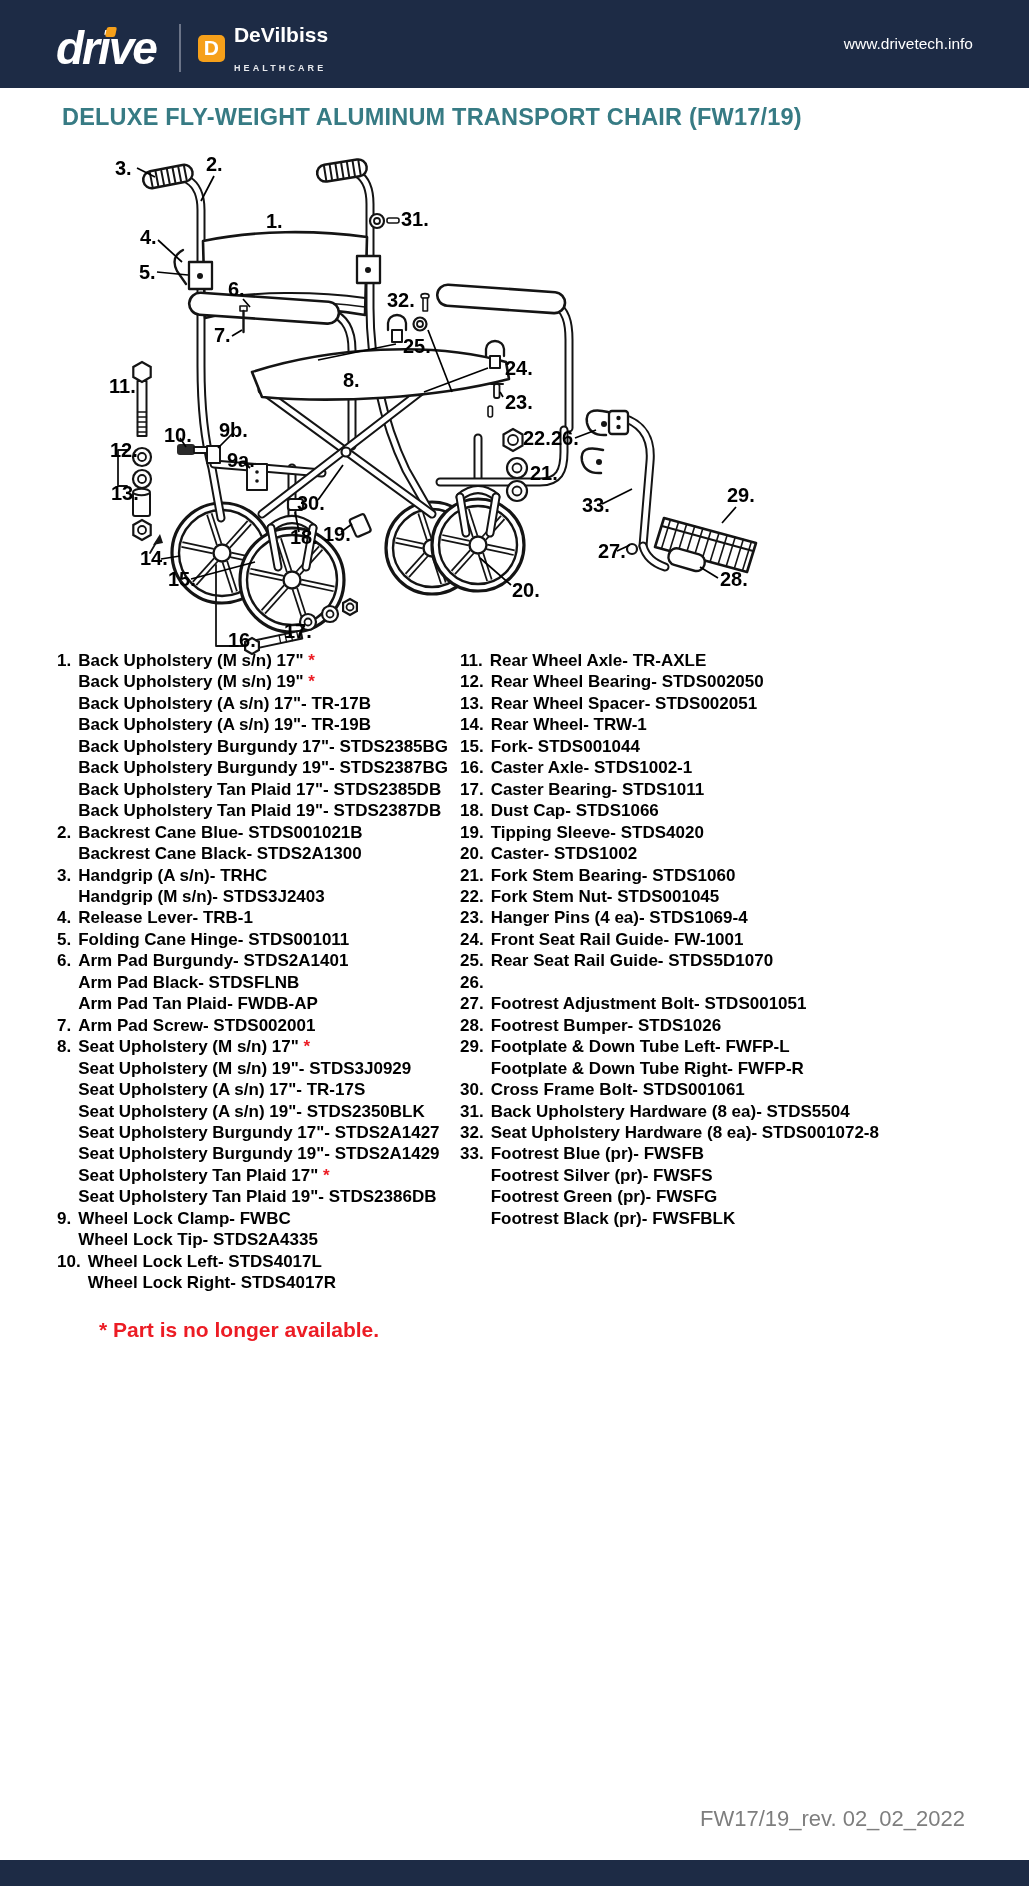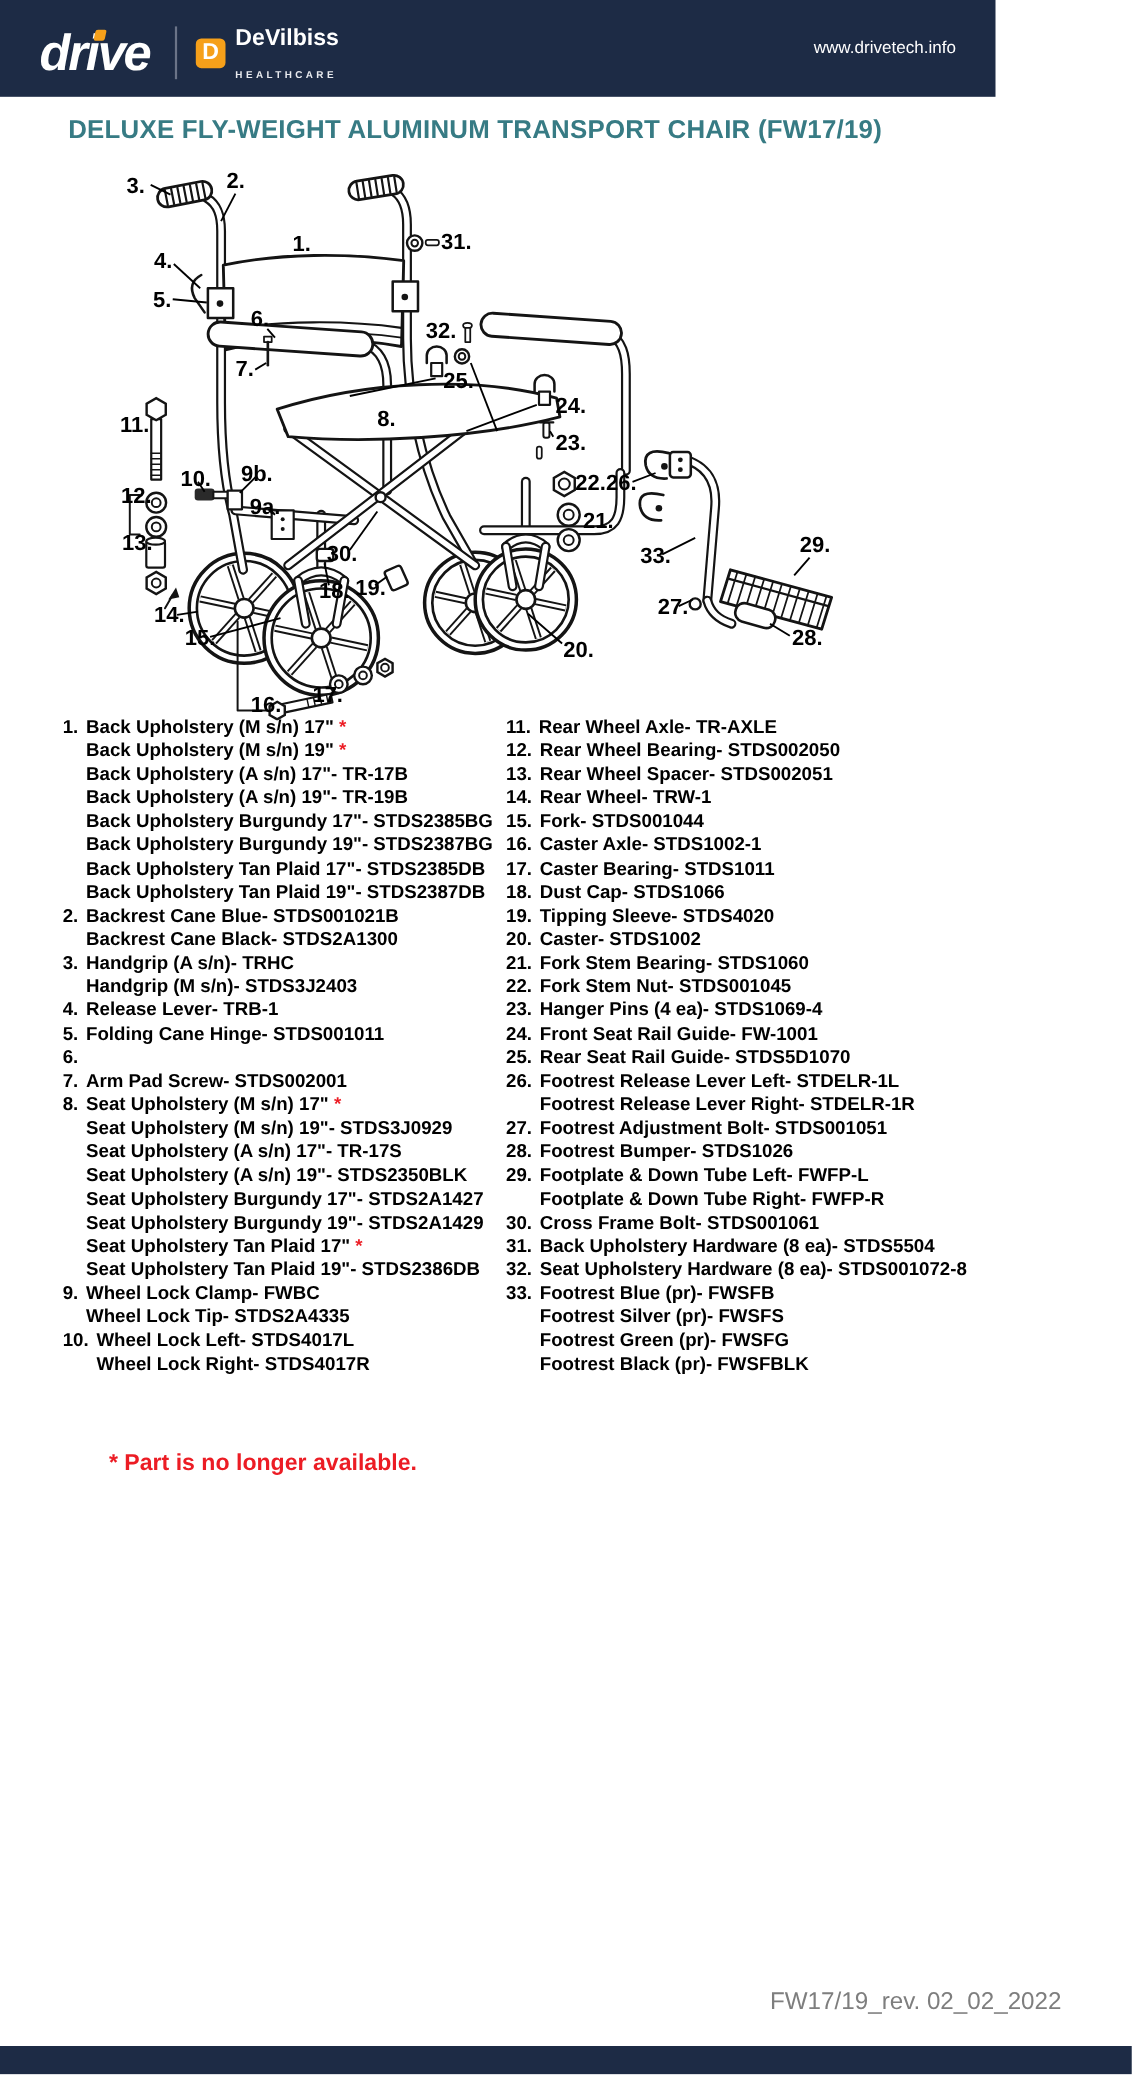--- a/index.html
+++ b/index.html
@@ -1,22 +1,22 @@
 <!DOCTYPE html>
 <html><head>
 <meta charset="utf-8">
 <style>
   html,body{margin:0;padding:0;background:#fff;}
   .page{position:relative;width:1029px;height:1886px;background:#fff;overflow:hidden;
         font-family:"Liberation Sans",sans-serif;color:#000;}
 
   
-  .topbar{position:absolute;top:0;left:0;width:905px;height:88px;background:#1d2b45;
+  .topbar{position:absolute;top:0;left:0;width:1029px;height:88px;background:#1d2b45;
           display:flex;align-items:center;justify-content:space-between;
-          padding:0 36px;box-sizing:border-box;}
+          padding:0 56px;box-sizing:border-box;}
   .brand{display:flex;align-items:center;gap:17px;margin-top:8px;}
   .drive-logo{position:relative;color:#fff;font-size:46px;font-weight:bold;font-style:italic;
               letter-spacing:-2px;line-height:1;padding-right:6px;}
   .drive-dot{position:absolute;left:50px;top:2px;width:10px;height:10px;background:#f6a01a;
              border-radius:2px;transform:skewX(-12deg);}
   .logo-divider{width:2px;height:48px;background:#6b7488;}
   .devilbiss{display:flex;align-items:center;gap:9px;}
   .d-icon{width:27px;height:27px;background:#f6a01a;border-radius:5px;color:#fff;
           font-weight:bold;font-size:21px;display:flex;align-items:center;justify-content:center;
           font-family:"Liberation Sans",sans-serif;}
@@ -497,20 +497,25 @@
           </div>
         </div>
         <div class="part-item">
           <span class="part-num">5.</span>
           <div class="part-lines">
             <div class="part-line">Folding Cane Hinge- STDS001011</div>
           </div>
         </div>
         <div class="part-item">
           <span class="part-num">6.</span>
+          <div class="part-lines">
+            <div class="part-line">Arm Pad Burgundy- STDS2A1401</div>
+            <div class="part-line">Arm Pad Black- STDSFLNB</div>
+            <div class="part-line">Arm Pad Tan Plaid- FWDB-AP</div>
+          </div>
         </div>
         <div class="part-item">
           <span class="part-num">7.</span>
           <div class="part-lines">
             <div class="part-line">Arm Pad Screw- STDS002001</div>
           </div>
         </div>
         <div class="part-item">
           <span class="part-num">8.</span>
           <div class="part-lines">
@@ -625,24 +630,20 @@
           </div>
         </div>
         <div class="part-item">
           <span class="part-num">25.</span>
           <div class="part-lines">
             <div class="part-line">Rear Seat Rail Guide- STDS5D1070</div>
           </div>
         </div>
         <div class="part-item">
           <span class="part-num">26.</span>
-          <div class="part-lines">
-            <div class="part-line">Footrest Release Lever Left- STDELR-1L</div>
-            <div class="part-line">Footrest Release Lever Right- STDELR-1R</div>
-          </div>
         </div>
         <div class="part-item">
           <span class="part-num">27.</span>
           <div class="part-lines">
             <div class="part-line">Footrest Adjustment Bolt- STDS001051</div>
           </div>
         </div>
         <div class="part-item">
           <span class="part-num">28.</span>
           <div class="part-lines">

